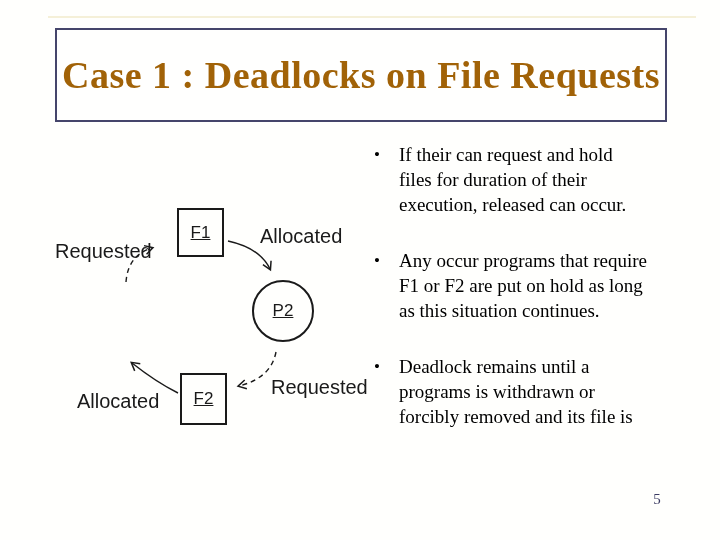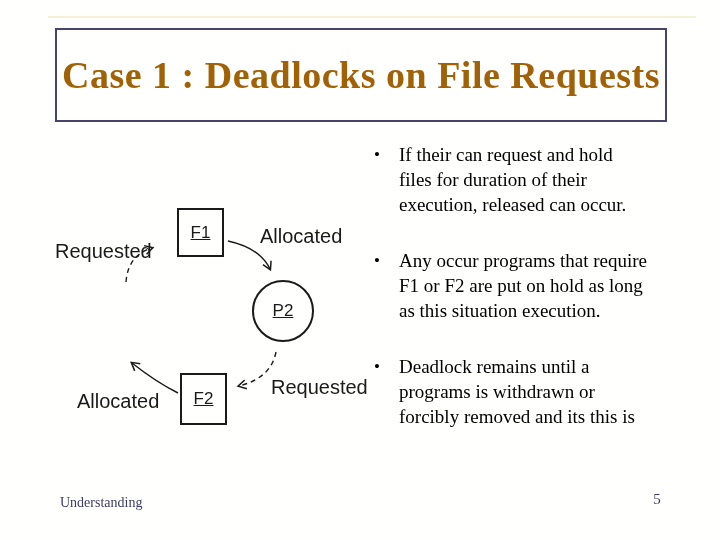--- a/index.html
+++ b/index.html
@@ -152,34 +152,33 @@
         <div>files for duration of their</div>
         <div>execution, released can occur.</div>
       </div>
     </div>
 
     <div class="bullet">
       <span class="dot">•</span>
       <div class="lines">
         <div>Any occur programs that require</div>
         <div>F1 or F2 are put on hold as long</div>
-        <div>as this situation execution.</div>
+        <div>as this situation continues.</div>
       </div>
     </div>
 
     <div class="bullet">
       <span class="dot">•</span>
       <div class="lines">
         <div>Deadlock remains until a</div>
         <div>programs is withdrawn or</div>
-        <div>forcibly removed and its this is</div>
+        <div>forcibly removed and its file is</div>
       </div>
     </div>
 
   </div>
 
   <div class="footer">
-    <div>Understanding</div>
   </div>
 
   <div class="page-number">5</div>
 
 </div>
 
 </body></html>

